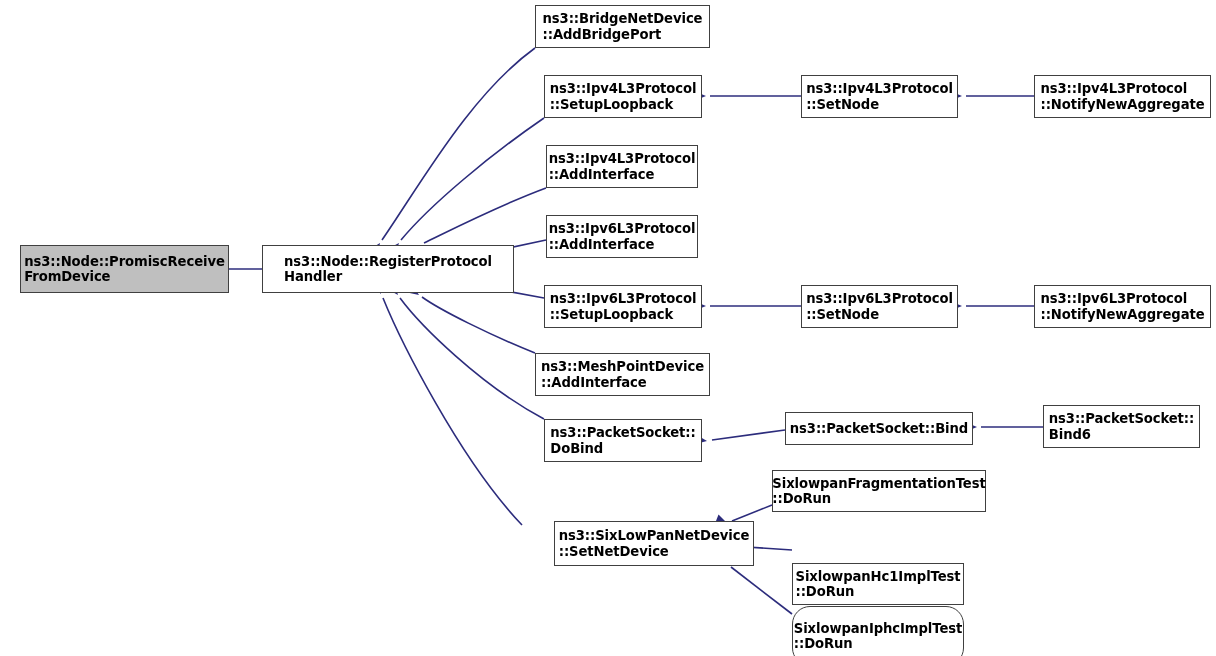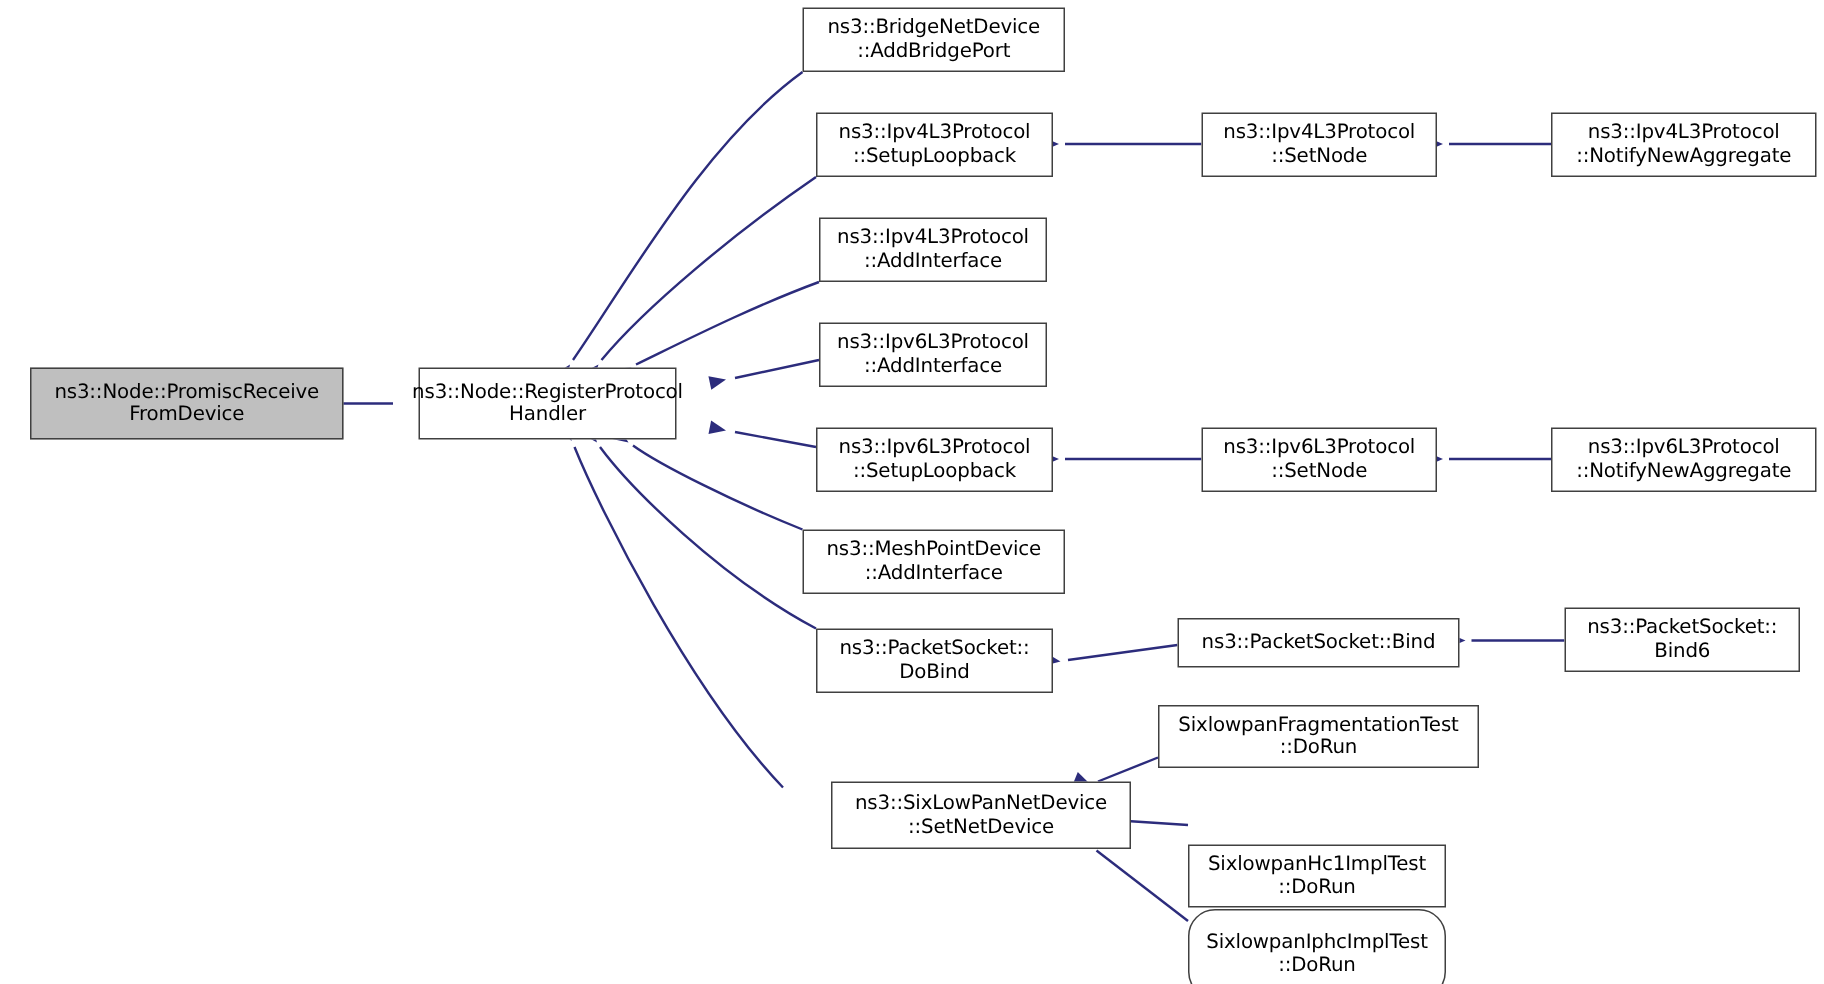--- a/index.html
+++ b/index.html
@@ -26,26 +26,27 @@
     pointer-events: none;
   }
   .node {
     position: absolute;
     box-sizing: border-box;
     background: #ffffff;
     border: 1px solid #404040;
     display: flex;
     align-items: center;
     justify-content: center;
-    text-align: center;
+    text-align: left;
     color: #000000;
     font-size: 13.2px;
     line-height: 15.5px;
     letter-spacing: -0.1px;
     z-index: 3;
+    font-weight: bold;
   }
   .node.current {
     background: #bfbfbf;
     border: 1px solid #404040;
     margin-left: 15px;
   }
   .node .label {
     display: block;
     padding: 0 3px;
     white-space: pre-line;
@@ -129,21 +130,21 @@
         <path d="M 792,614 L 731,567" fill="none" stroke="#2c2c7c" stroke-width="1.6"></path>
         <polygon points="0,0 -11,-4.6 -11,4.6" fill="#2c2c7c" transform="translate(726,563) rotate(38)"></polygon>
       </g>
     </svg>
 
   <div id="nodes-layer">
       <div class="node current" style="left: 5px; top: 245px; width: 209px; height: 48px;">
         <span class="label">ns3::Node::PromiscReceive
 FromDevice</span>
       </div>
-      <div class="node" style="left: 262px; top: 245px; width: 172px; height: 48px; margin-left: 17px;">
+      <div class="node" style="left: 262px; top: 245px; width: 252px; height: 48px;">
         <span class="label">ns3::Node::RegisterProtocol
 Handler</span>
       </div>
       <div class="node" style="left: 535px; top: 5px; width: 175px; height: 43px;">
         <span class="label">ns3::BridgeNetDevice
 ::AddBridgePort</span>
       </div>
       <div class="node" style="left: 544px; top: 75px; width: 158px; height: 43px;">
         <span class="label">ns3::Ipv4L3Protocol
 ::SetupLoopback</span>

